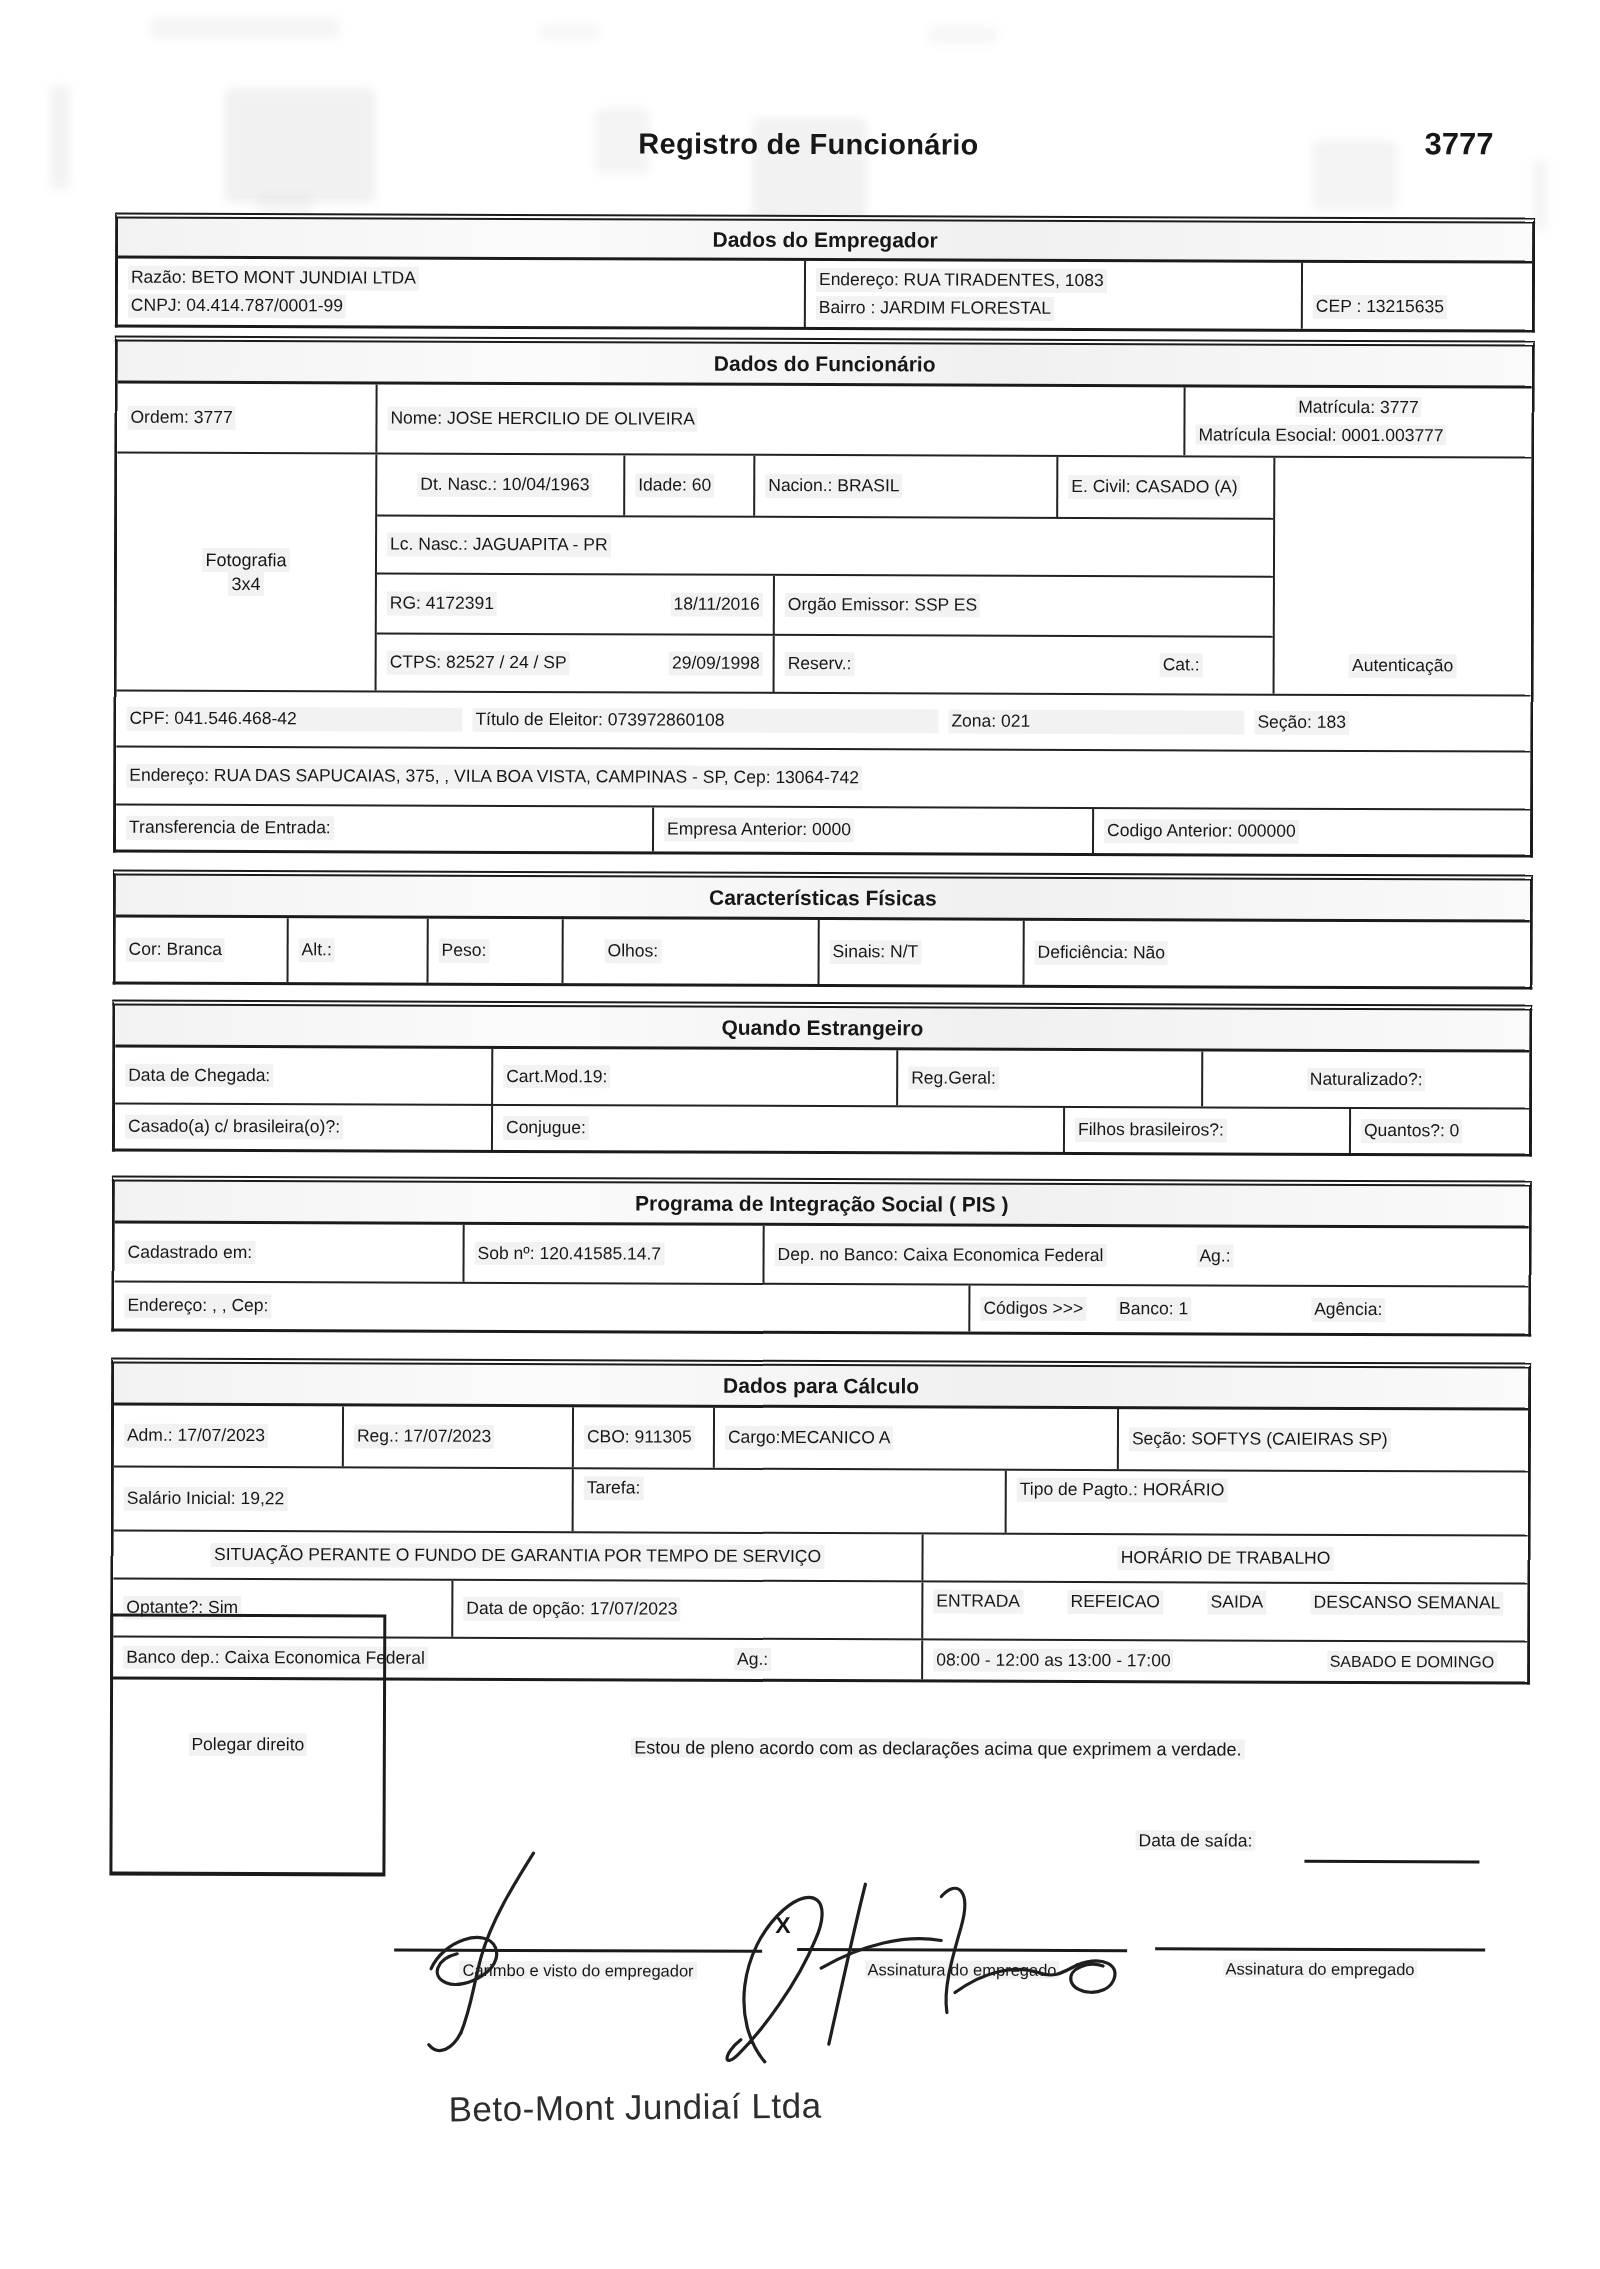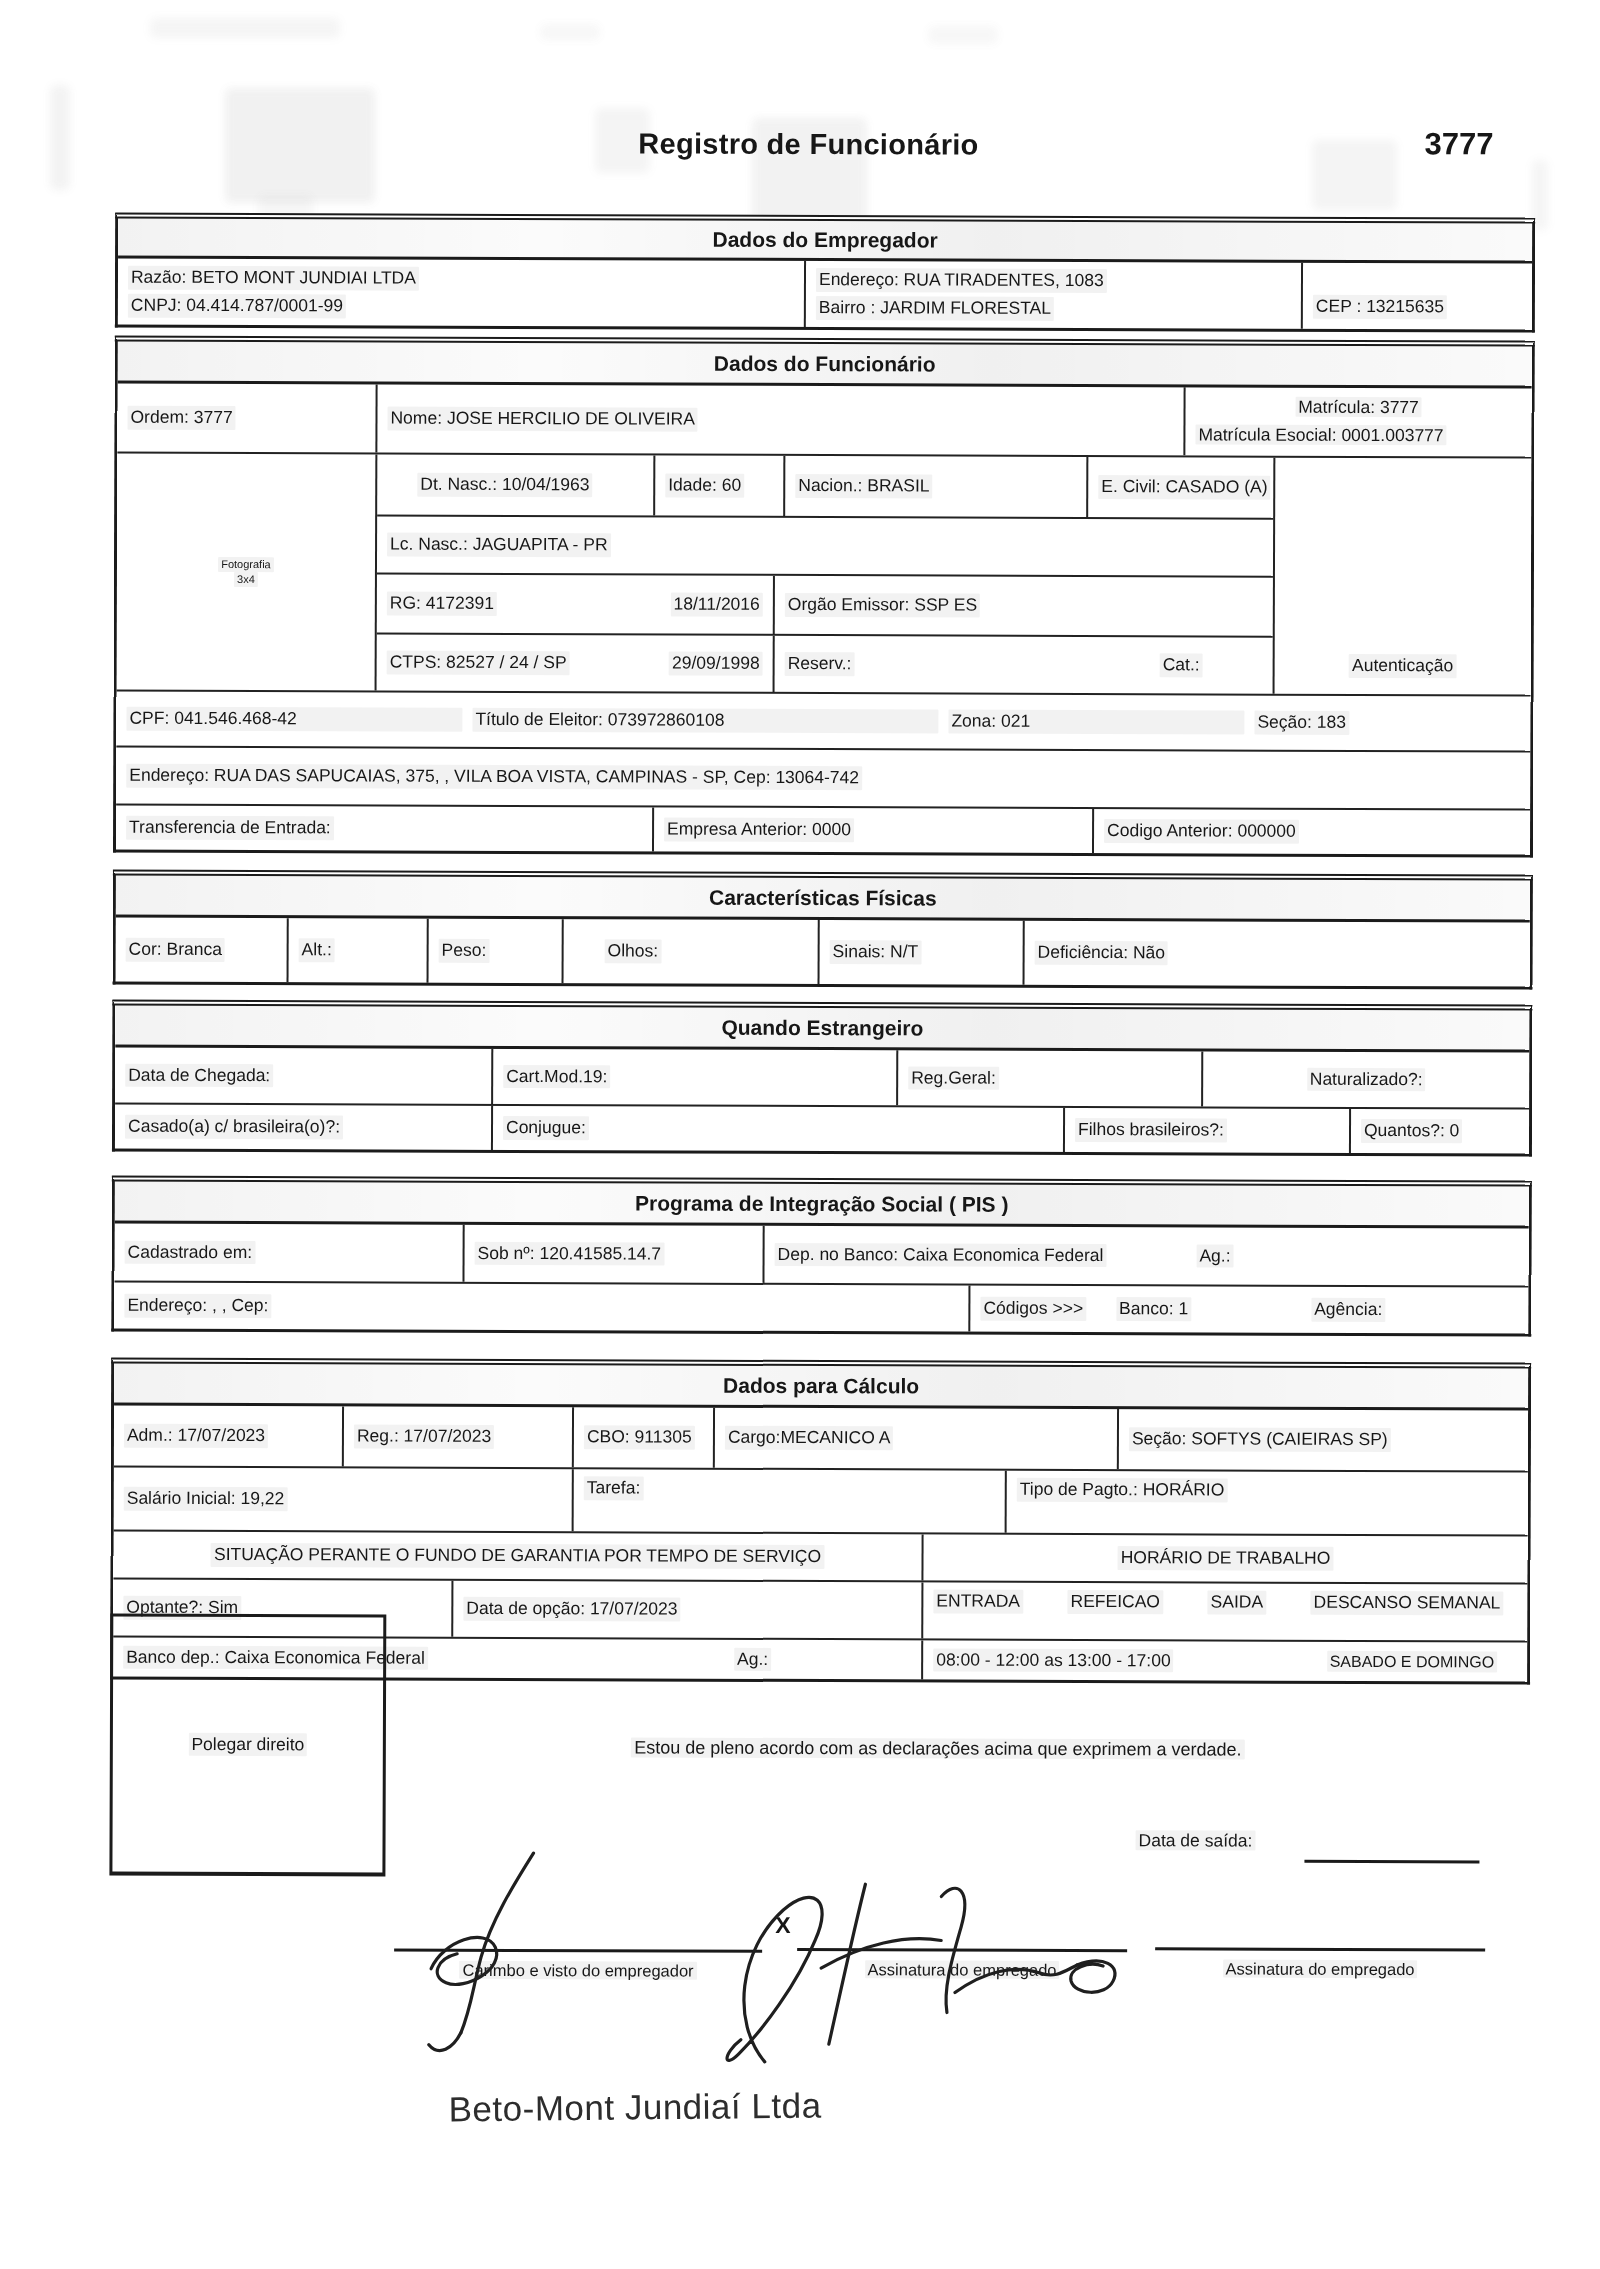--- a/index.html
+++ b/index.html
@@ -20,21 +20,21 @@
   .band{box-sizing:border-box;display:flex;border-top:2px solid #222;}
   .cell{box-sizing:border-box;padding:4px 10px;font-size:17.5px;border-right:2px solid #222;
         display:flex;align-items:center;gap:10px;overflow:hidden;}
   .cell:last-child{border-right:none;}
   .cell.col{flex-direction:column;justify-content:center;align-items:flex-start;gap:4px;}
   .cell.top{align-items:flex-start;padding-top:7px;}
   .t{background:rgba(0,0,0,0.05);padding:0 3px;border-radius:1px;white-space:nowrap;line-height:1.35;}
   .spread{justify-content:space-between;}
   .center{justify-content:center;}
   .photo-cell{box-sizing:border-box;width:260px;border-right:2px solid #222;display:flex;
-        flex-direction:column;align-items:center;justify-content:center;font-size:11px;line-height:1.5;}
+        flex-direction:column;align-items:center;justify-content:center;font-size:18px;line-height:1.5;}
   .mid-grid{box-sizing:border-box;width:898px;border-right:2px solid #222;display:flex;flex-direction:column;}
   .mid-grid .row:first-child{border-top:none;}
   .auth-cell{box-sizing:border-box;flex:1;display:flex;align-items:flex-end;justify-content:center;
         padding-bottom:16px;font-size:17.5px;}
   .sig-line{position:absolute;height:3px;background:#1a1a1a;}
   .sig-label{position:absolute;font-size:16.5px;text-align:center;}
   .artifact{position:absolute;background:rgba(110,110,110,0.14);filter:blur(4px);border-radius:6px;}
   .stamp{position:absolute;font-size:35px;color:#2d2d2d;transform:rotate(-0.8deg);letter-spacing:0.5px;}
   .xmark{position:absolute;font-size:23px;font-weight:bold;}
   svg.sig{position:absolute;overflow:visible;}
@@ -92,21 +92,21 @@
           <div style="text-align:left;"><span class="t">Matrícula Esocial: 0001.003777</span></div>
         </div>
       </div>
       <div class="band" style="height:238px;">
         <div class="photo-cell">
           <span class="t">Fotografia</span>
           <span class="t">3x4</span>
         </div>
         <div class="mid-grid">
           <div class="row" style="height:60px;">
-            <div class="cell" style="width:278px;padding-left:40px;">
+            <div class="cell" style="width:248px;padding-left:40px;">
                 <span class="t">Dt. Nasc.: 10/04/1963</span>
               </div>
             <div class="cell" style="width:130px;">
                 <span class="t">Idade: 60</span>
               </div>
             <div class="cell" style="width:303px;">
                 <span class="t">Nacion.: BRASIL</span>
               </div>
             <div class="cell" style="flex:1;">
                 <span class="t">E. Civil: CASADO (A)</span>

